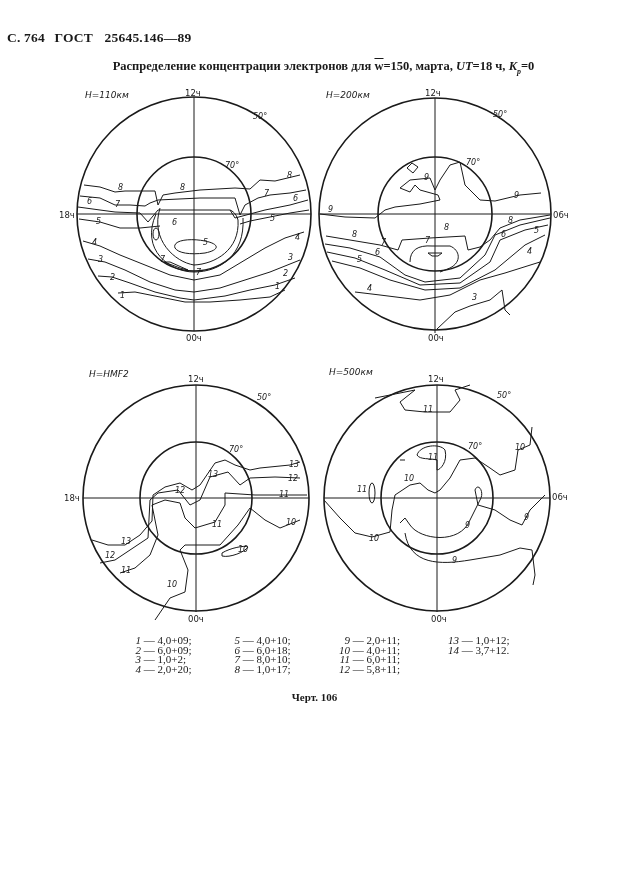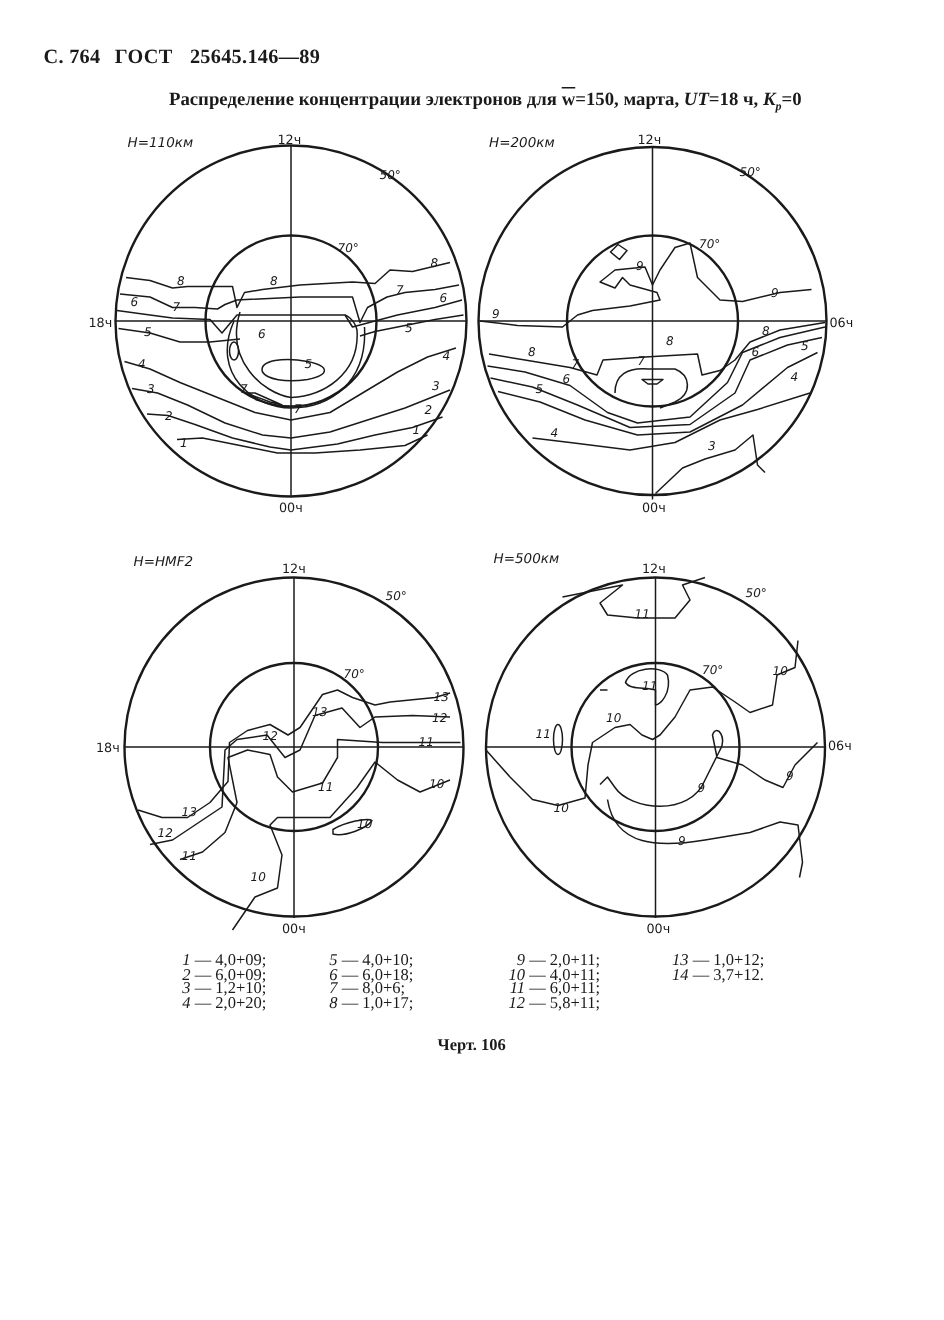--- a/index.html
+++ b/index.html
@@ -1,18 +1,18 @@
 <!DOCTYPE html>
 <html><head>
 <meta charset="utf-8">
 <style>
   html, body { margin: 0; padding: 0; background: #ffffff; }
   body { width: 629px; height: 880px; position: relative; overflow: hidden;
          font-family: "Liberation Serif", "DejaVu Serif", serif; color: #1a1a1a; }
-  .page-header { position: absolute; left: 29px; top: 30px; font-size: 13.5px; font-weight: bold; letter-spacing: 0.2px; }
+  .page-header { position: absolute; left: 7px; top: 30px; font-size: 13.5px; font-weight: bold; letter-spacing: 0.2px; }
   .page-header .std { margin-left: 6px; }
   .page-header .num { margin-left: 8px; }
   .chart-title { position: absolute; left: 0; width: 629px; top: 59px; text-align: center; font-size: 12.5px; font-weight: bold; padding-left: 18px; box-sizing: border-box; }
   .chart-title i { font-style: italic; }
   svg.plots { position: absolute; left: 0; top: 0; }
   svg.plots text { font-family: "DejaVu Sans", sans-serif; font-style: italic; fill: #1a1a1a; }
   .ring { fill: none; stroke: #1a1a1a; stroke-width: 1.6; }
   .axis { stroke: #1a1a1a; stroke-width: 1; }
   .iso { fill: none; stroke: #1a1a1a; stroke-width: 1; stroke-linejoin: round; }
   .lbl { font-size: 8px; }
@@ -181,30 +181,30 @@
     <text class="lbl" x="357" y="492">11</text>
     <text class="lbl" x="404" y="481">10</text>
     <text class="lbl" x="369" y="541">10</text>
     <text class="lbl" x="515" y="450">10</text>
     <text class="lbl" x="465" y="528">9</text>
     <text class="lbl" x="452" y="563">9</text>
     <text class="lbl" x="524" y="520">9</text>
   </g>
 </svg>
 
-<div class="legend" style="left:113px">
+<div class="legend" style="left:127px">
   <div><span class="k">1</span><span> — 4,0+09;</span></div>
   <div><span class="k">2</span><span> — 6,0+09;</span></div>
-  <div><span class="k">3</span><span> — 1,2+10;</span></div>
+  <div><span class="k">3</span><span> — 1,0+2;</span></div>
   <div><span class="k">4</span><span> — 2,0+20;</span></div>
 </div>
-<div class="legend" style="left:211px">
+<div class="legend" style="left:226px">
   <div><span class="k">5</span><span> — 4,0+10;</span></div>
   <div><span class="k">6</span><span> — 6,0+18;</span></div>
-  <div><span class="k">7</span><span> — 8,0+6;</span></div>
+  <div><span class="k">7</span><span> — 8,0+10;</span></div>
   <div><span class="k">8</span><span> — 1,0+17;</span></div>
 </div>
 <div class="legend" style="left:336px">
   <div><span class="k">9</span><span> — 2,0+11;</span></div>
   <div><span class="k">10</span><span> — 4,0+11;</span></div>
   <div><span class="k">11</span><span> — 6,0+11;</span></div>
   <div><span class="k">12</span><span> — 5,8+11;</span></div>
 </div>
 <div class="legend" style="left:445px">
   <div><span class="k">13</span><span> — 1,0+12;</span></div>

